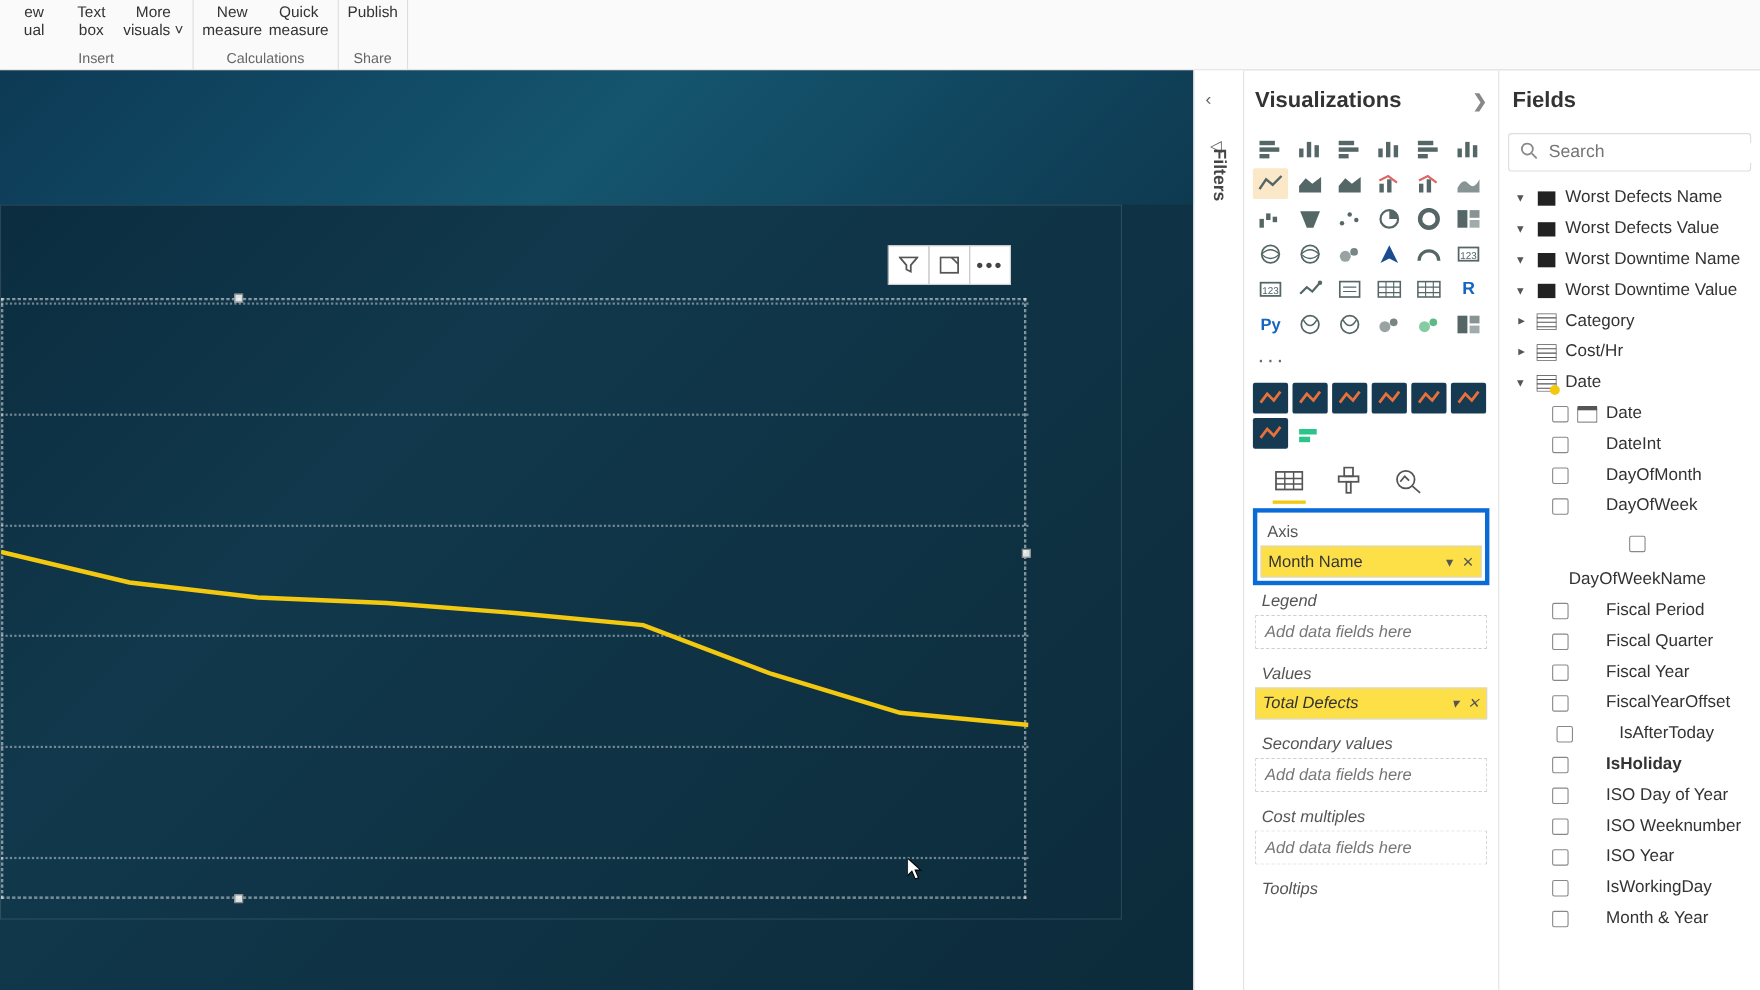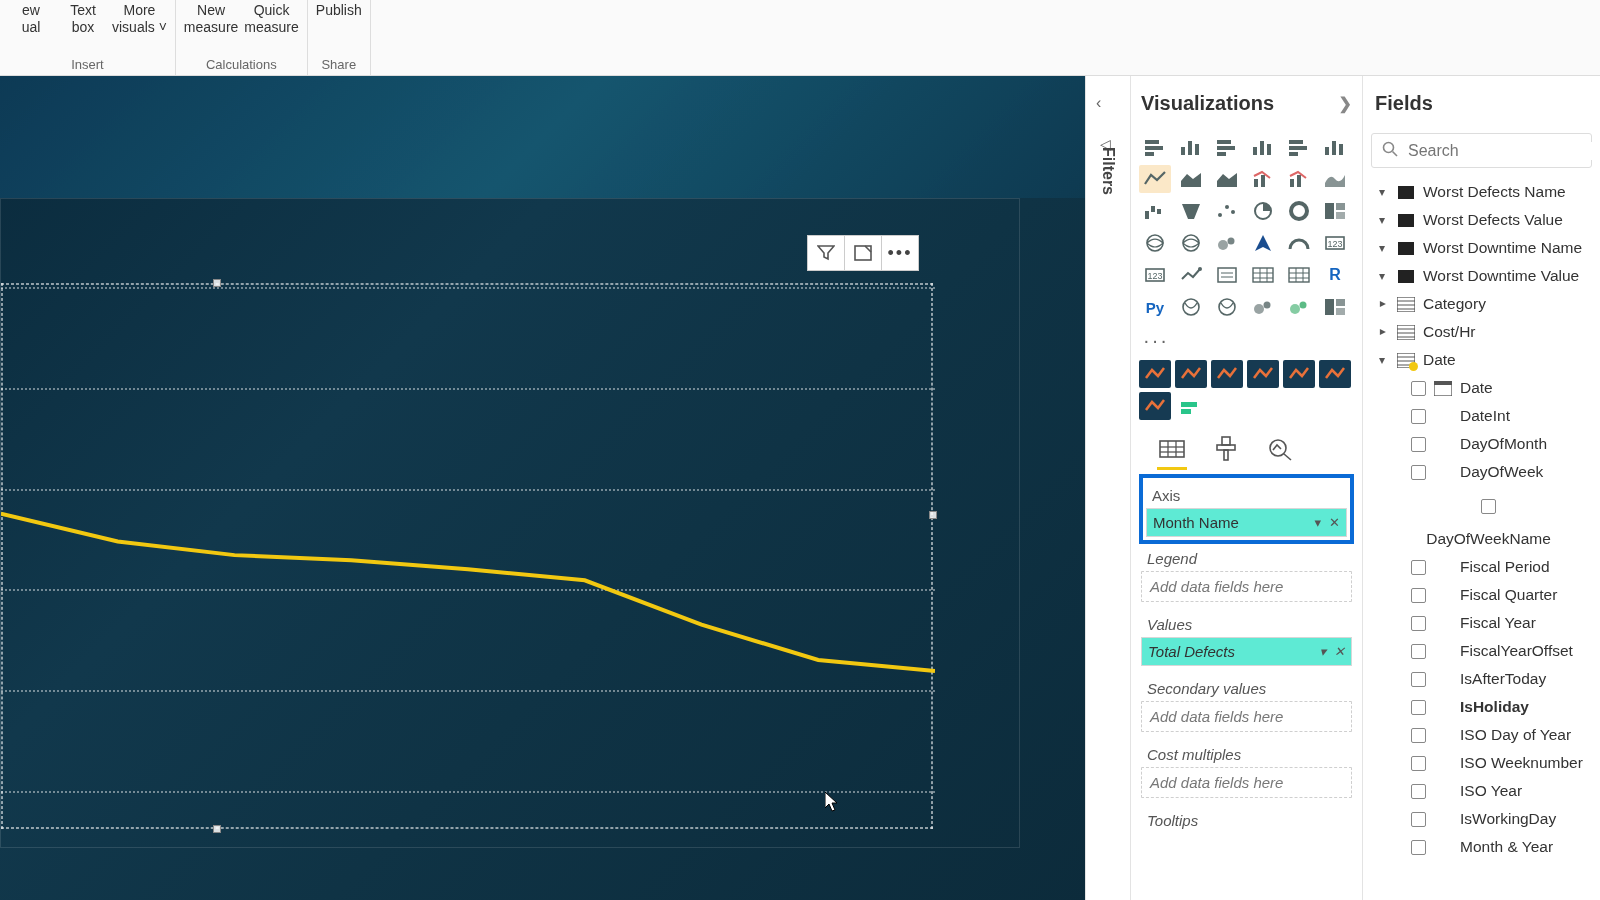--- a/index.html
+++ b/index.html
@@ -1,21 +1,21 @@
 <!DOCTYPE html>
 <html><head>
 <meta charset="utf-8">
 <style>
   * { box-sizing: border-box; margin: 0; padding: 0; }
   body { font-family: "Segoe UI", Arial, sans-serif; font-size: 14px; color: #333; background: #fff; overflow: hidden; width: 1600px; height: 900px; }
 
   .ribbon {
     display: flex;
     border-bottom: 1px solid #ddd;
-    height: 76px;
+    height: 64px;
     background: #fafafa;
   }
   .ribbon-group {
     border-right: 1px solid #ddd;
     text-align: center;
     padding: 0 8px 3px 8px;
     display: flex;
     flex-direction: column;
     justify-content: flex-end;
   }
@@ -156,21 +156,21 @@
     content: ""; position: absolute; left: 0; right: 0; bottom: -6px; height: 3px; background: #f2c811;
   }
 
   .wells { padding: 0 4px; }
   .well-block { margin-bottom: 8px; font-style: italic; }
   .well-label { font-size: 15px; color: #555; padding: 6px 6px 4px 6px; }
   .well-box {
     border: 1px dashed #cfcfcf; background: #fff; border-radius: 1px; padding: 6px 8px; color: #777; font-size: 15px;
   }
   .well-chip {
-    background: #5eead4; border: 1px solid #d7d7d7; padding: 5px 6px; display: flex; align-items: center; justify-content: space-between; font-size: 15px; color: #333;
+    background: #fde047; border: 1px solid #d7d7d7; padding: 5px 6px; display: flex; align-items: center; justify-content: space-between; font-size: 15px; color: #333;
   }
   .well-chip .ctrls { display: flex; align-items: center; gap: 8px; color: #555; }
   .well-chip .ctrls span { cursor: pointer; font-size: 13px; }
   .axis-highlight {
     border: 4px solid #0a6bd6; padding: 3px; margin: 0 -2px;
   }
 
   .fields-pane {
     flex: 1;
     padding: 0 8px;
@@ -751,21 +751,21 @@
           <span class="cb"></span>
           <span style="width:18px"></span>
           <span>Fiscal Year</span>
         </div>
         <div class="field-row" style="padding-left: 18px;">
           <span style="width:14px"></span>
           <span class="cb"></span>
           <span style="width:18px"></span>
           <span>FiscalYearOffset</span>
         </div>
-        <div class="field-row" style="padding-left: 18px;">
+        <div class="field-row" style="padding-left: 18px; gap: 12px;">
           <span style="width:14px"></span>
           <span class="cb"></span>
           <span style="width:18px"></span>
           <span>IsAfterToday</span>
         </div>
         <div class="field-row" style="padding-left: 18px; font-weight: bold;">
           <span style="width:14px"></span>
           <span class="cb"></span>
           <span style="width:18px"></span>
           <span>IsHoliday</span>

